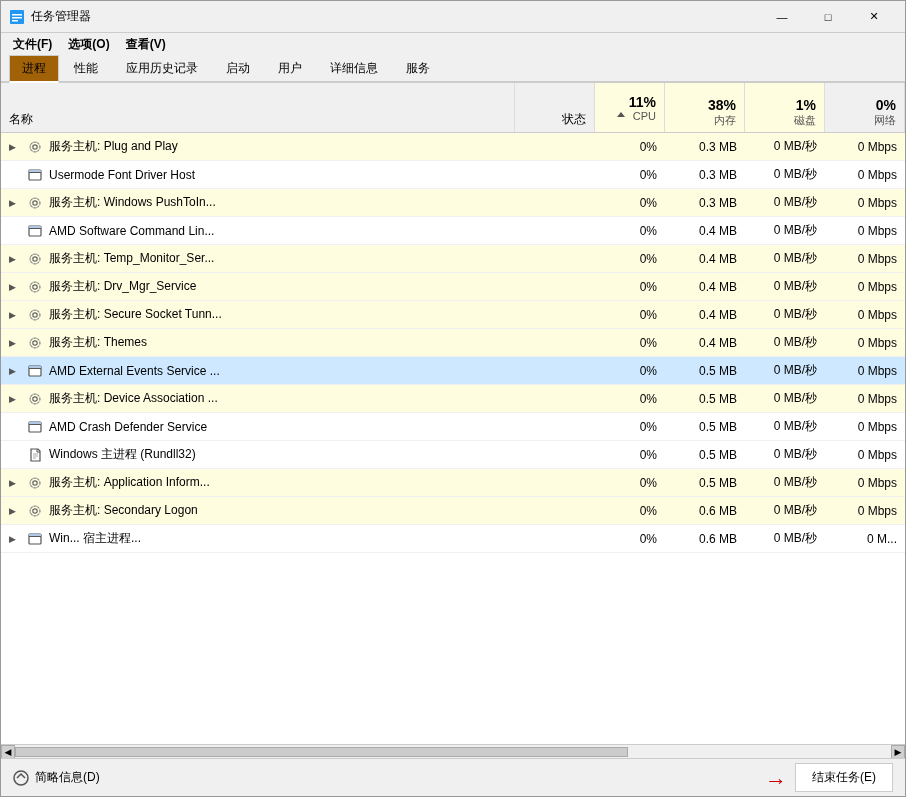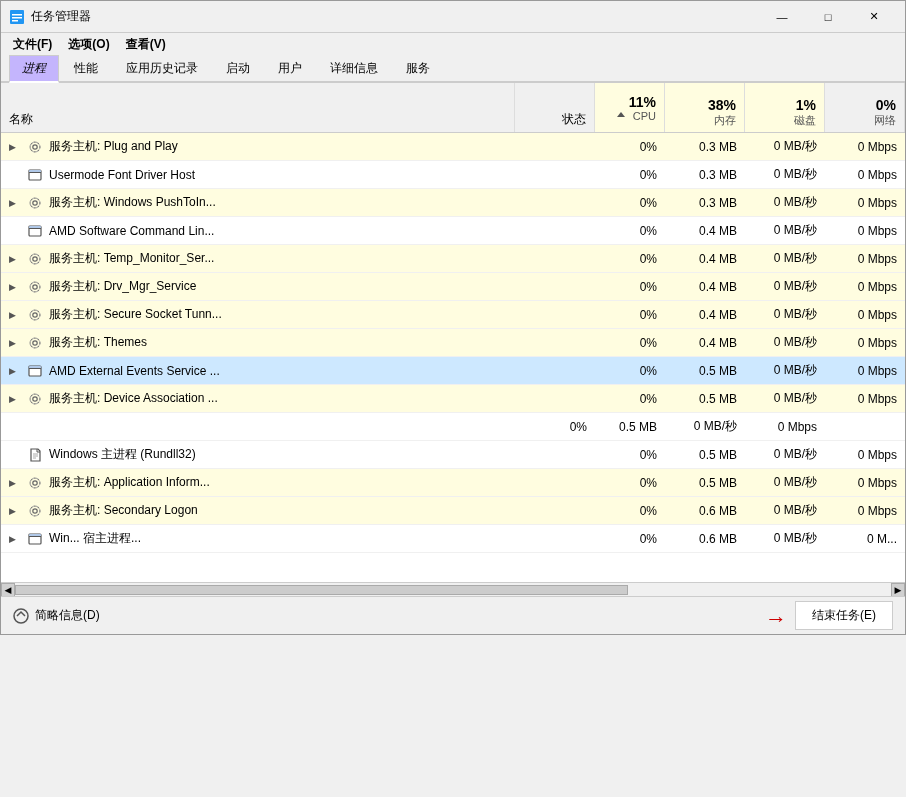--- a/index.html
+++ b/index.html
@@ -6,21 +6,21 @@
     body {
       font-family: "Microsoft YaHei", "Segoe UI", sans-serif;
       font-size: 12px;
       background: #f0f0f0;
       width: 906px;
       height: 797px;
       overflow: hidden;
     }
     .window {
       width: 906px;
-      height: 635px;
+      height: 797px;
       background: #f0f0f0;
       border: 1px solid #999;
       display: flex;
       flex-direction: column;
     }
     .title-bar {
       background: #f0f0f0;
       height: 32px;
       display: flex;
       align-items: center;
@@ -78,25 +78,24 @@
     }
     .tab {
       padding: 4px 12px;
       cursor: pointer;
       font-size: 12px;
       border: 1px solid transparent;
       border-bottom: none;
       margin-right: 2px;
     }
     .tab.active {
-      background: #c4b5fd;
+      background: #a16207;
       border-color: #ccc;
       border-bottom: 2px solid white;
       margin-bottom: -2px;
-      font-style: italic;
     }
     .table-container {
       flex: 1;
       background: white;
       overflow: hidden;
       display: flex;
       flex-direction: column;
     }
     .table-header {
       display: grid;
@@ -581,20 +580,31 @@
       <span>0.5 MB</span>
     </div>
     <div class="cell right" style="background:#fffde0;">
       <span>0 MB/秒</span>
     </div>
     <div class="cell right">
       <span>0 Mbps</span>
     </div>
   </div>
         <div class="table-row">
+    <div class="cell name-cell" style="">
+      <span class="expand-arrow"></span>
+      <div class="row-icon">
+      <svg width="14" height="12" viewBox="0 0 14 12">
+        <rect x="1" y="1" width="12" height="10" rx="1" fill="white" stroke="#555" stroke-width="1.2"></rect>
+        <rect x="1" y="1" width="12" height="3" rx="1" fill="#b0c8e8" stroke="#555" stroke-width="0"></rect>
+        <rect x="1" y="3" width="12" height="1" fill="#555"></rect>
+      </svg>
+    </div>
+      <span style="overflow:hidden;text-overflow:ellipsis;">AMD Crash Defender Service</span>
+    </div>
     <div class="cell right" style="">
       <span></span>
     </div>
     <div class="cell right" style="">
       <span>0%</span>
     </div>
     <div class="cell right" style="">
       <span>0.5 MB</span>
     </div>
     <div class="cell right" style="">

